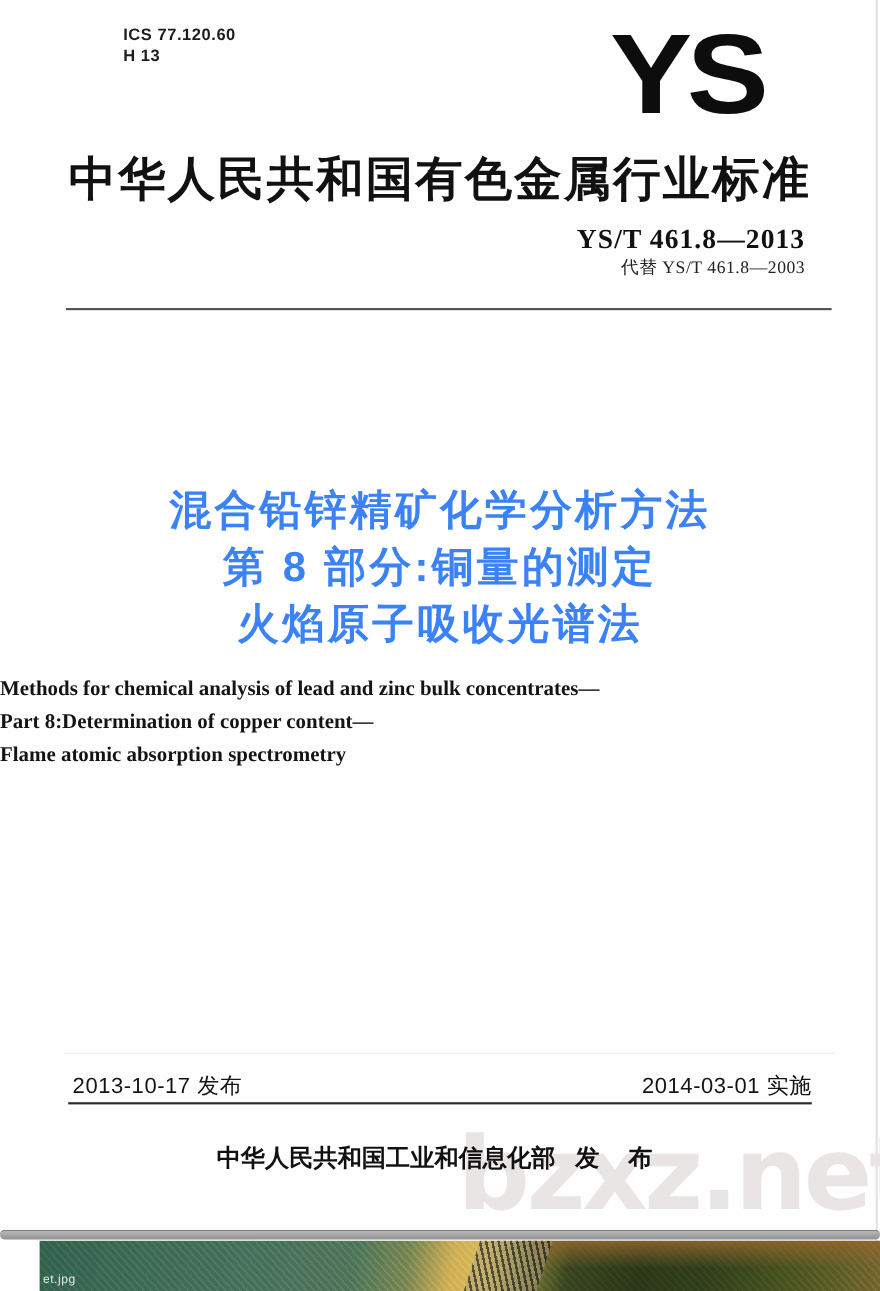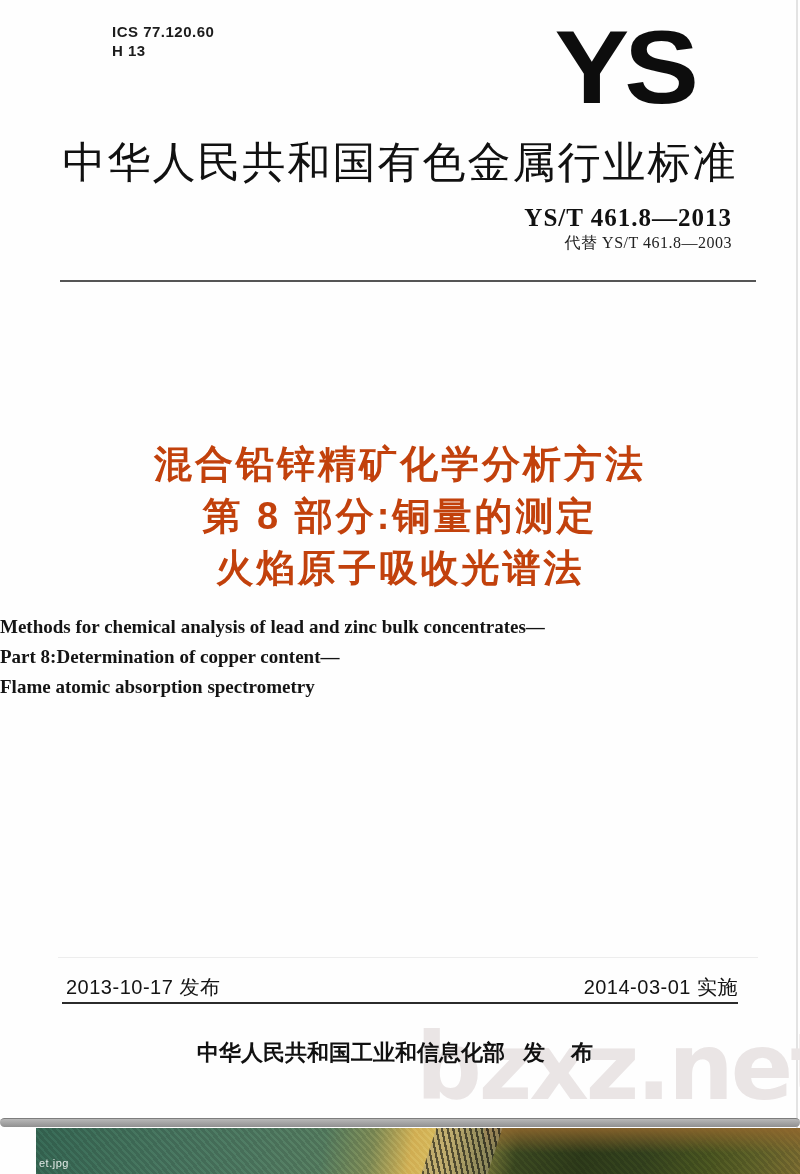--- a/index.html
+++ b/index.html
@@ -29,42 +29,42 @@
   }
   .ys-logo {
     position: absolute; top: 12px; right: 106px;
     font-family: "Liberation Sans", sans-serif;
     font-size: 112px; font-weight: bold; letter-spacing: -5px;
     line-height: 1.0; color: #0d0d0d;
     transform: scaleY(0.92);
   }
   .national-title {
     position: absolute; top: 134px; left: 0; width: 800px;
-    text-align: center; font-size: 43px; font-weight: normal;
+    text-align: center; font-size: 43px; font-weight: bold;
     letter-spacing: 2px; white-space: nowrap; color: #111;
   }
   .std-number {
     position: absolute; top: 204px; right: 68px; text-align: right;
     font-family: "Liberation Serif", serif;
     font-size: 25px; font-weight: bold; letter-spacing: 1px; color: #111;
   }
   .supersedes {
     position: absolute; top: 233px; right: 68px; text-align: right;
     font-family: "Liberation Serif", serif;
     font-size: 16px; color: #222; letter-spacing: 0.5px; margin-left: 24px;
   }
   .rule-top {
     position: absolute; top: 280px; left: 60px; width: 696px; height: 2px;
     background: #555;
   }
 
   
   .cn-title {
     position: absolute; top: 438px; left: 0; width: 800px;
-    text-align: center; font-weight: bold; color: #c2410c;
+    text-align: center; font-weight: bold; color: #3b82f6;
     font-size: 38px; line-height: 52px; letter-spacing: 3px;
   }
   .en-title {
     position: absolute; top: 612px; left: 0; width: 800px;
     text-align: left; font-family: "Liberation Serif", serif;
     font-weight: bold; font-size: 19px; line-height: 30px; color: #141414;
   }
 
   
   .rule-faint {

